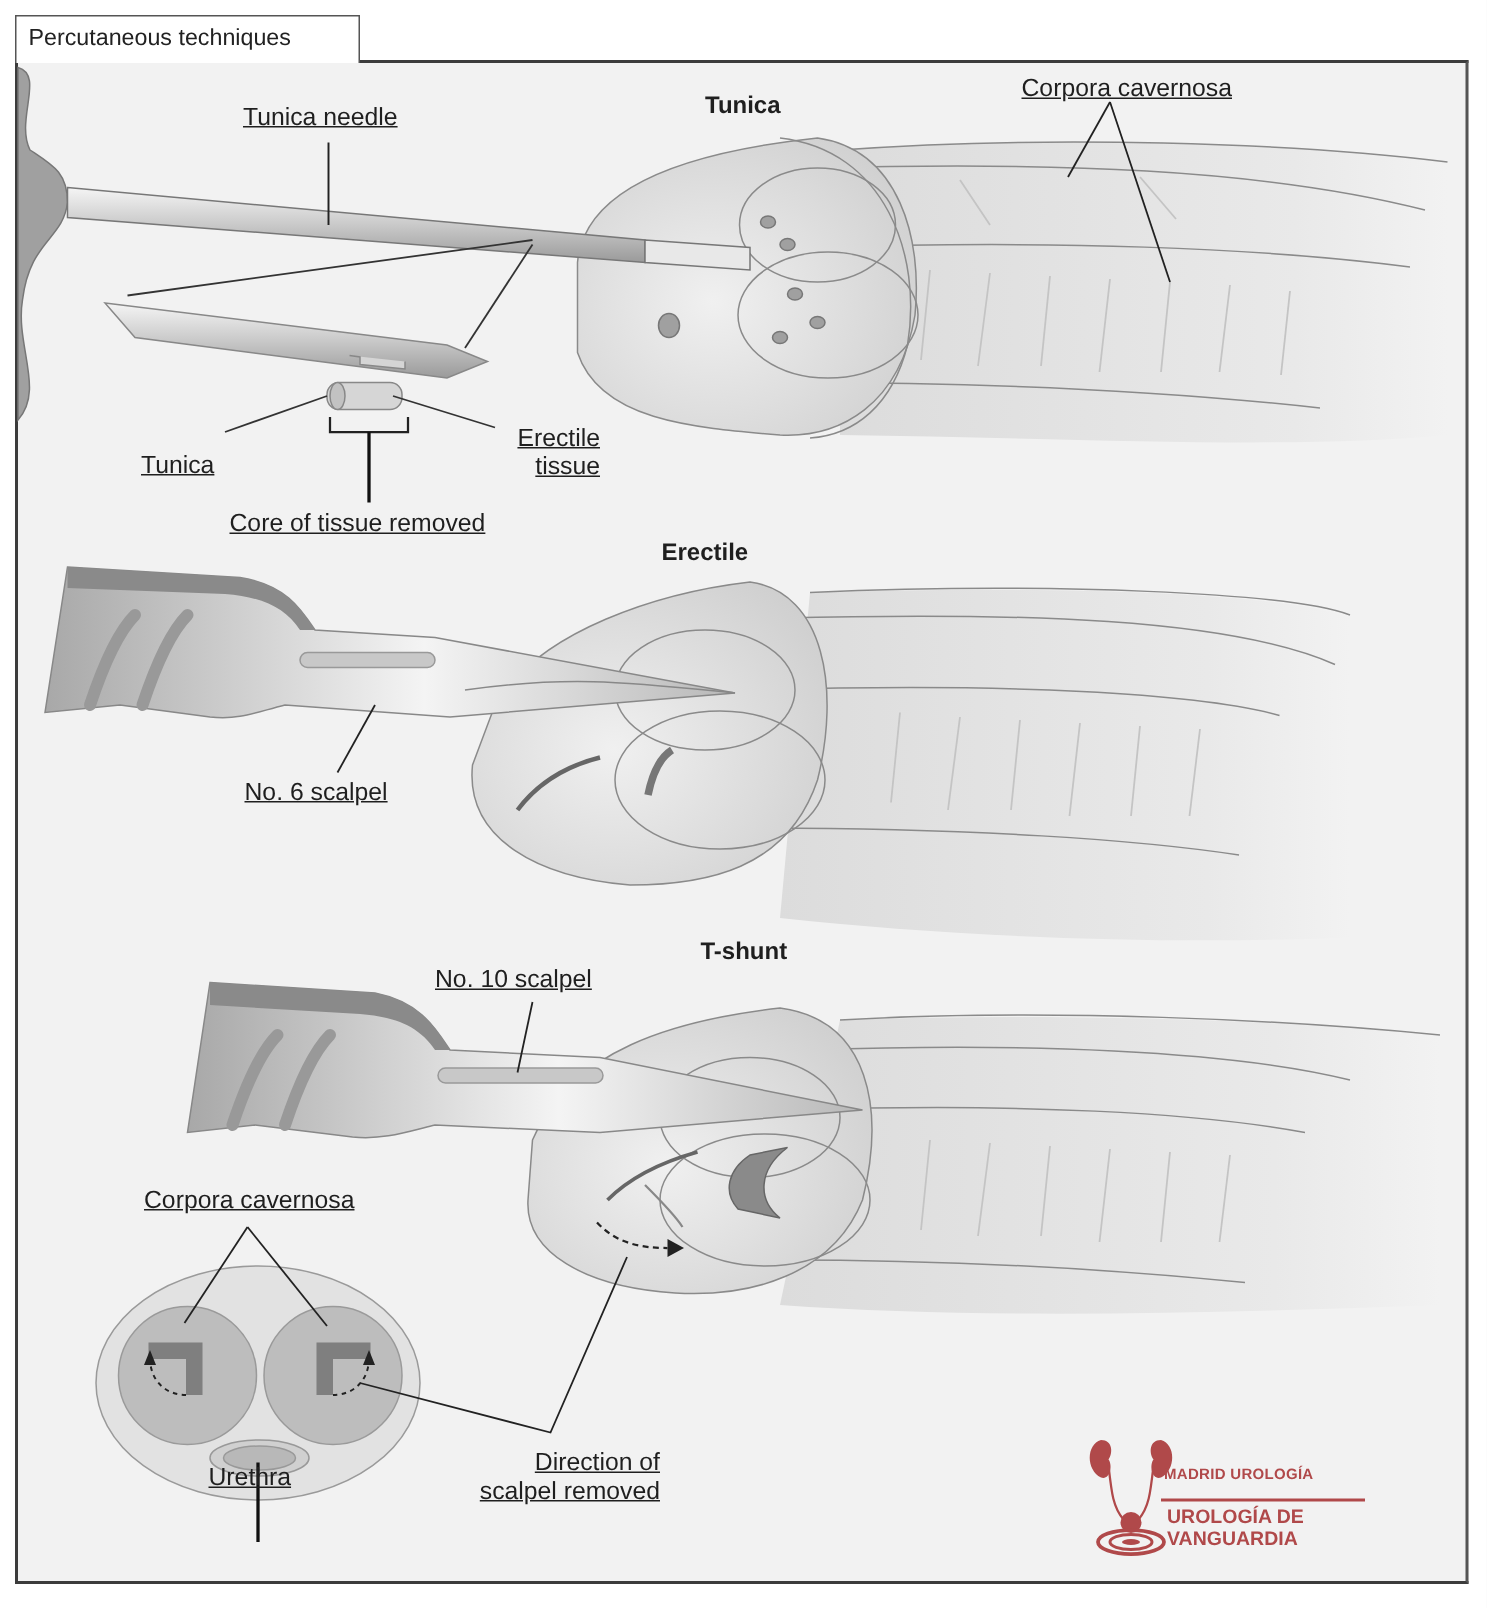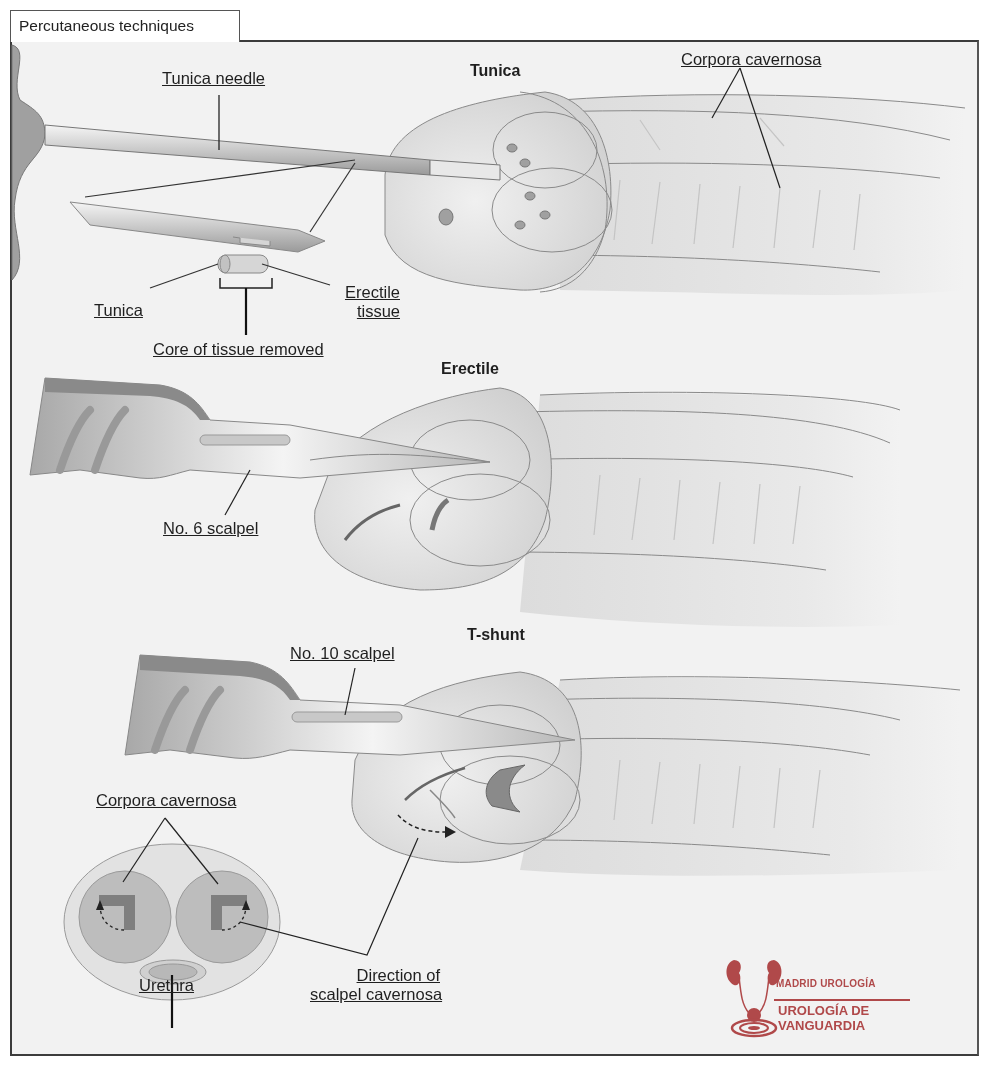--- a/index.html
+++ b/index.html
@@ -221,21 +221,21 @@
 <span class="lbl" style="left:153px;top:340px">Core of tissue removed</span>
 
 <span class="ttl" style="left:441px;top:360px">Erectile</span>
 <span class="lbl" style="left:163px;top:519px">No. 6 scalpel</span>
 
 <span class="lbl" style="left:290px;top:644px">No. 10 scalpel</span>
 <span class="ttl" style="left:467px;top:626px">T-shunt</span>
 <span class="lbl" style="left:96px;top:791px">Corpora cavernosa</span>
 <span class="lbl center" style="left:310px;top:966px;width:130px">
   <span>Direction of</span><br>
-  <span>scalpel cavernosa</span>
+  <span>scalpel removed</span>
 </span>
 <span class="lbl" style="left:139px;top:976px">Urethra</span>
 
 <div id="logo">
   <span id="logo-name">MADRID UROLOGÍA</span>
   <div id="logo-rule"></div>
   <span id="logo-tag">UROLOGÍA DE VANGUARDIA</span>
 </div>
 
 </body></html>

